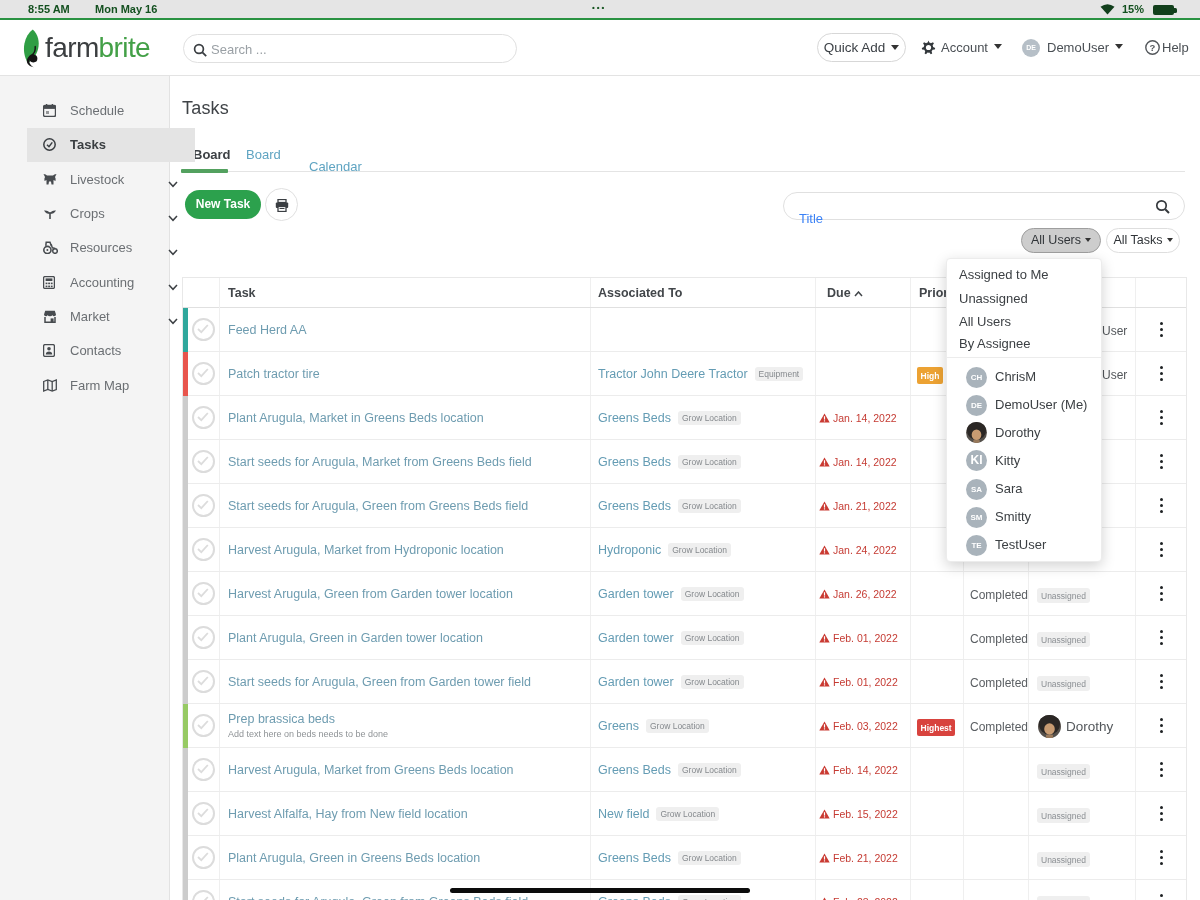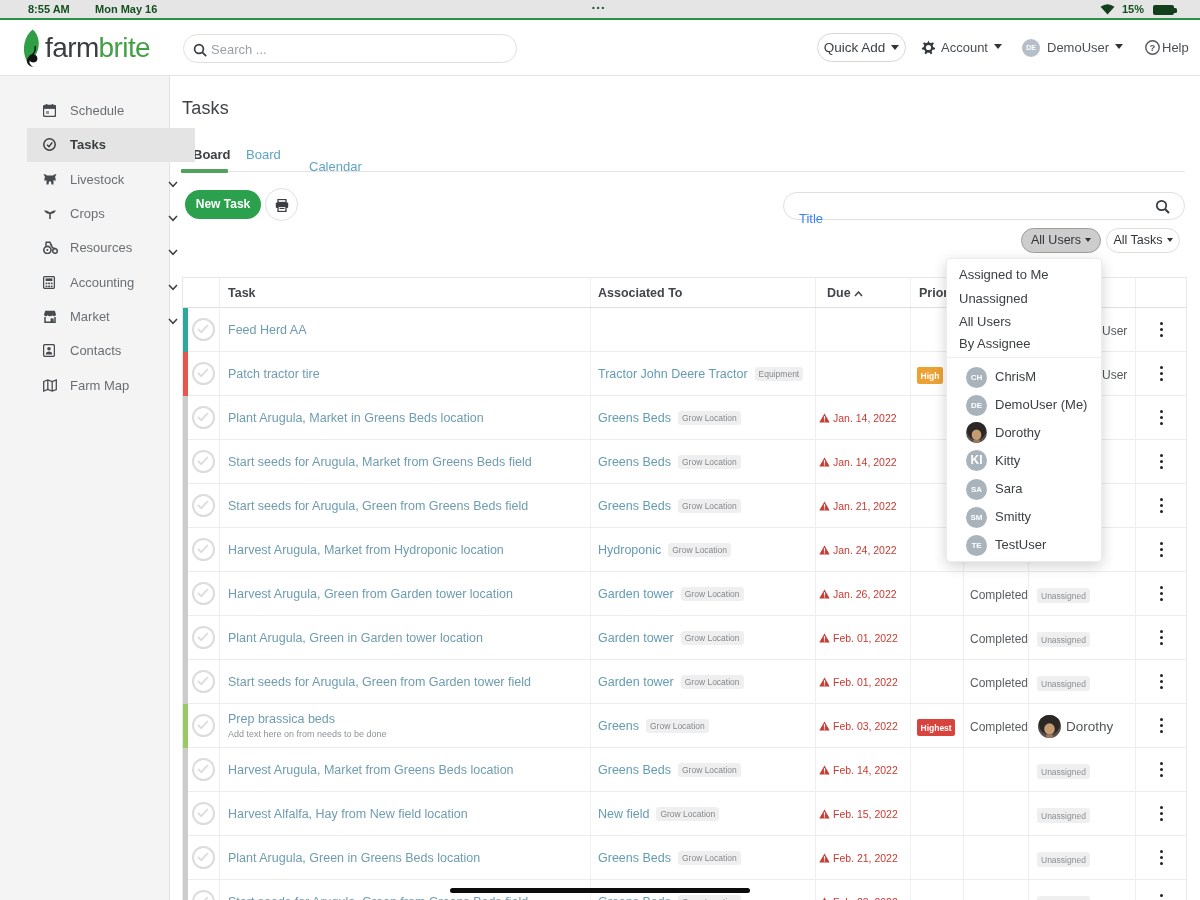--- a/index.html
+++ b/index.html
@@ -448,21 +448,21 @@
         <span class="strip" style="background:#97ca64"></span>
         <span class="cb">
           <span class="circ">
             <svg width="12" height="10" viewBox="0 0 12 10">
               <path d="M1 5 L4.3 8.2 L10.8 1" fill="none" stroke="#dcdcdc" stroke-width="1.8"></path>
             </svg>
           </span>
         </span>
         <span class="c-task">
           <span class="tlink" style="top:8px">Prep brassica beds</span>
-          <span class="tsub">Add text here on from needs to be done</span>
+          <span class="tsub">Add text here on beds needs to be done</span>
         </span>
         <span class="c-assoc">
           <span class="alink">Greens<span class="tag">Grow Location</span></span>
         </span>
         <span class="c-due">
           <span class="due"><svg width="11" height="10" viewBox="0 0 11 10">
               <path d="M5.5 0.5 L10.7 9.5 L0.3 9.5 Z" fill="#ca3a32"></path>
               <rect x="4.9" y="3.2" width="1.2" height="3.4" fill="#fff"></rect>
               <rect x="4.9" y="7.3" width="1.2" height="1.2" fill="#fff"></rect>
             </svg>Feb. 03, 2022</span>

